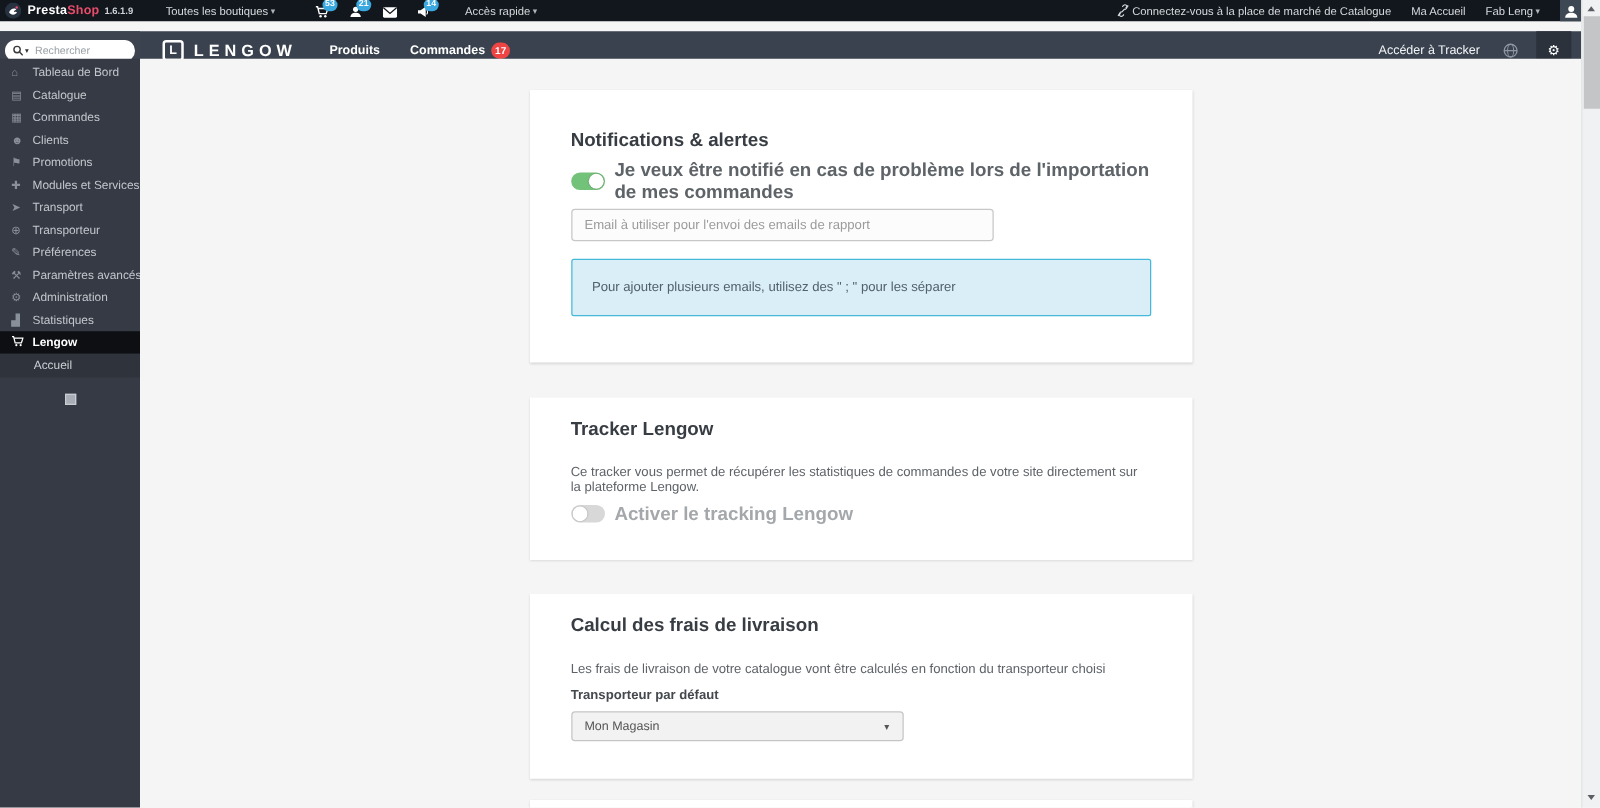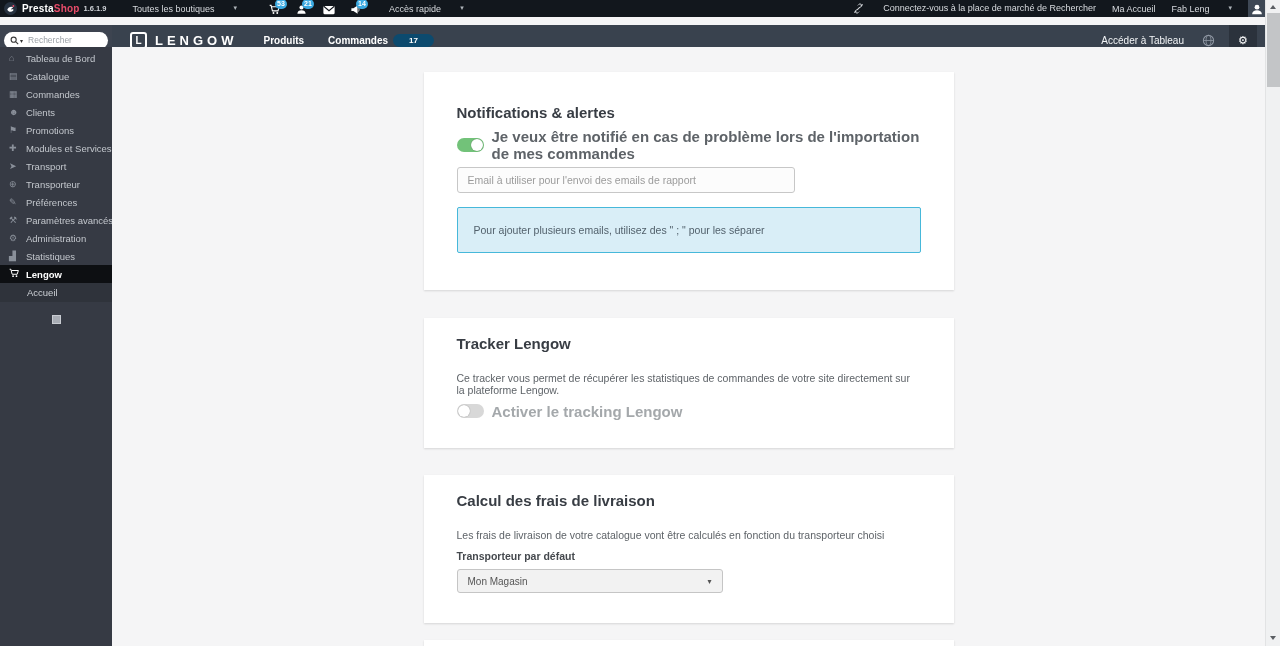--- a/index.html
+++ b/index.html
@@ -5,42 +5,42 @@
   * { margin:0; padding:0; box-sizing:border-box; }
   html,body { width:1280px; height:646px; overflow:hidden; font-family:"Liberation Sans", sans-serif; background:#f5f5f6; }
 
   
   .topbar { position:absolute; left:0; top:0; width:1265px; height:17px; background:#12171d; display:flex; align-items:center; justify-content:space-between; color:#d7dade; font-size:9px; }
   .tb-left, .tb-right { display:flex; align-items:center; height:100%; }
   .ps-logo { width:13px; height:13px; margin:0 5px 0 4px; display:inline-flex; }
   .brand { font-size:10px; font-weight:bold; color:#fff; letter-spacing:.2px; }
   .brand .pink { color:#e84c6a; }
   .version { font-size:7.5px; color:#cfd3d8; margin-left:4px; font-weight:bold; }
-  .tb-link { margin-left:26px; display:inline-flex; align-items:flex-start; gap:19px; cursor:pointer; white-space:nowrap; }
+  .tb-link { margin-left:26px; display:inline-flex; align-items:center; gap:2px; cursor:pointer; white-space:nowrap; }
   .caret { font-size:7px; color:#aeb4ba; }
   .tb-icons { display:flex; align-items:center; margin-left:30px; }
   .icon-wrap { position:relative; width:15px; height:17px; margin-right:12px; display:flex; align-items:flex-end; justify-content:center; cursor:pointer; }
   .icon-wrap svg { display:block; margin-bottom:2px; }
   .nbadge { position:absolute; top:-1px; left:8px; height:10px; min-width:10px; padding:0 2px; background:#3ba9e0; border-radius:6px; color:#fff; font-size:7px; line-height:10px; font-weight:bold; text-align:center; }
   .tb-right .tb-link { margin-left:0; margin-right:16px; }
   .avatar { width:17px; height:17px; background:#3e4855; display:flex; align-items:center; justify-content:center; cursor:pointer; }
 
   
   .modulebar { position:absolute; left:0; top:25px; width:1265px; height:30px; background:#39424e; display:flex; align-items:center; color:#fff; }
   .search-zone { width:112px; height:30px; background:#3d4450; display:flex; align-items:center; justify-content:center; flex:0 0 112px; }
   .search-pill { width:104px; height:17px; background:#fff; border-radius:9px; display:flex; align-items:center; padding:0 6px; }
   .search-pill input { border:none; outline:none; width:62px; font-size:8.5px; color:#333; margin-left:5px; font-family:"Liberation Sans", sans-serif; }
   .search-pill input::placeholder { color:#9aa0a6; }
   .sp-caret { font-size:6px; color:#333; margin-left:1px; }
   .lg-brand { display:flex; align-items:center; margin-left:18px; cursor:pointer; }
   .lg-box { width:17px; height:17px; border:2px solid #fff; border-radius:3px; display:flex; align-items:center; justify-content:center; font-size:10px; font-weight:bold; }
   .lg-name { margin-left:8px; font-size:13px; font-weight:bold; letter-spacing:4px; }
   .mb-nav { display:flex; align-items:center; margin-left:26px; gap:24px; }
   .mb-item { font-size:10px; font-weight:bold; display:flex; align-items:center; gap:5px; cursor:pointer; }
-  .rbadge { background:#0c4a6e; color:#fff; min-width:13px; height:13px; border-radius:8px; font-size:8px; line-height:13px; text-align:center; padding:0 16px; font-weight:bold; }
+  .rbadge { background:#ef4444; color:#fff; min-width:13px; height:13px; border-radius:8px; font-size:8px; line-height:13px; text-align:center; padding:0 3px; font-weight:bold; }
   .mb-right { margin-left:auto; display:flex; align-items:center; height:100%; }
   .access-link { font-size:10px; color:#f2f4f6; margin-right:18px; cursor:pointer; }
   .globe-btn { margin-right:14px; cursor:pointer; display:flex; }
   .gear-box { width:28px; height:30px; background:#2b323c; display:flex; align-items:center; justify-content:center; font-size:11px; color:#fff; cursor:pointer; margin-right:8px; }
 
   
   .sidebar { position:absolute; left:0; top:47px; width:112px; height:599px; background:#363a44; padding-top:2px; }
   .side-item { height:18px; display:flex; align-items:center; padding-left:9px; color:#c3c7cd; font-size:9.5px; cursor:pointer; white-space:nowrap; }
   .side-item .sicon { width:17px; font-size:9px; color:#8a909a; flex:0 0 17px; }
   .side-item.active { background:#0d0f12; color:#fff; font-weight:bold; }
@@ -135,21 +135,21 @@
         <span>Accès rapide</span>
         <span class="caret">▾</span>
       </span>
   </div>
   <div class="tb-right">
     <span class="tb-link">
       <svg width="11" height="11" viewBox="0 0 16 16">
           <path d="M6 10l4-4M2 14l3-3M11 5l3-3" stroke="#d7dade" stroke-width="1.5" fill="none"></path>
           <path d="M7 3.5l1.5-1.5a2.3 2.3 0 0 1 3.3 3.3L10.3 6.8M9 12.5l-1.5 1.5a2.3 2.3 0 0 1-3.3-3.3l1.5-1.5" stroke="#d7dade" stroke-width="1.3" fill="none"></path>
         </svg>
-      <span>Connectez-vous à la place de marché de Rechercher</span>
+      <span>Connectez-vous à la place de marché de Catalogue</span>
     </span>
     <span class="tb-link">
         <span>Ma Accueil</span>
       </span>
     <span class="tb-link">
         <span>Fab Leng</span>
         <span class="caret">▾</span>
       </span>
     <span class="avatar">
       <svg width="12" height="12" viewBox="0 0 16 16">
@@ -178,21 +178,21 @@
   <div class="mb-nav">
     <span class="mb-item">
         <span>Produits</span>
       </span>
     <span class="mb-item">
       <span>Commandes</span>
       <span class="rbadge">17</span>
     </span>
   </div>
   <div class="mb-right">
-    <span class="access-link">Accéder à Tableau</span>
+    <span class="access-link">Accéder à Tracker</span>
     <span class="globe-btn">
       <svg width="13" height="13" viewBox="0 0 16 16">
           <circle cx="8" cy="8" r="6.3" fill="none" stroke="#8f97a3" stroke-width="1.3"></circle>
           <ellipse cx="8" cy="8" rx="3" ry="6.3" fill="none" stroke="#8f97a3" stroke-width="1"></ellipse>
           <line x1="1.7" y1="8" x2="14.3" y2="8" stroke="#8f97a3" stroke-width="1"></line>
         </svg>
     </span>
     <span class="gear-box">
         <span>⚙</span>
       </span>

